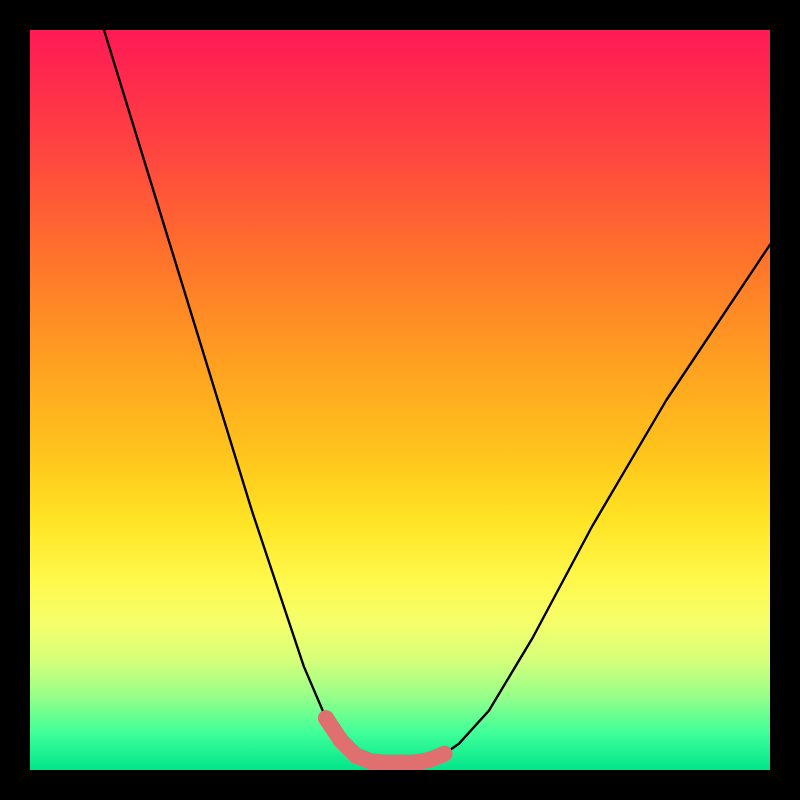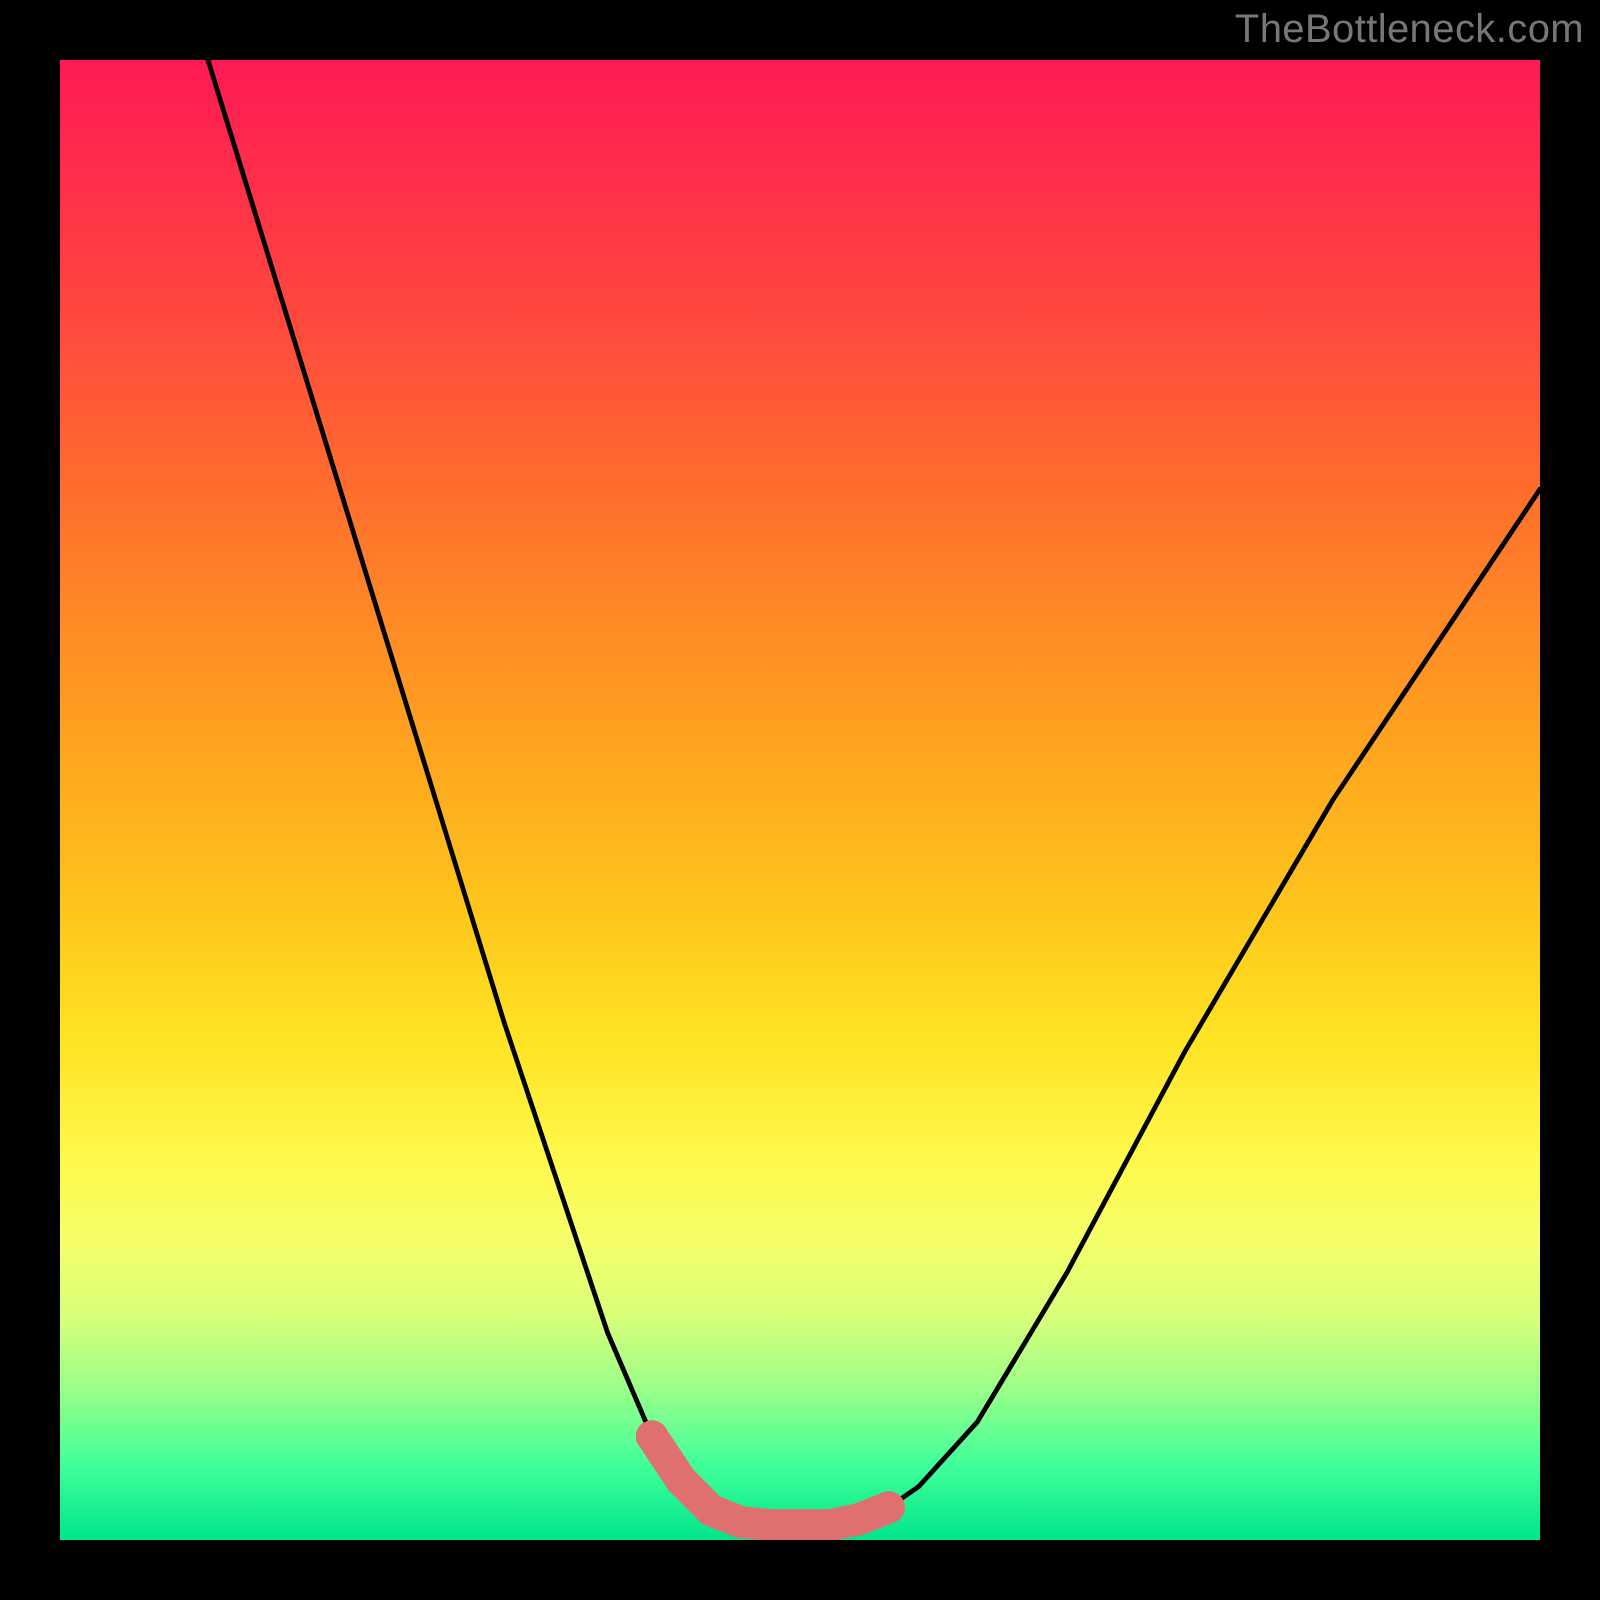--- a/index.html
+++ b/index.html
@@ -76,14 +76,13 @@
           <circle cx="340.4" cy="731.1" r="8" fill="#e07070"></circle>
           <circle cx="355.2" cy="732.6" r="8" fill="#e07070"></circle>
           <circle cx="370.0" cy="732.6" r="8" fill="#e07070"></circle>
           <circle cx="384.8" cy="732.6" r="8" fill="#e07070"></circle>
           <circle cx="399.6" cy="729.6" r="8" fill="#e07070"></circle>
           <circle cx="414.4" cy="723.7" r="8" fill="#e07070"></circle>
         </g>
     </svg>
   </div>
 
-  <div class="watermark">TheBottleneck.com</div>
 </div>
 
 </body></html>

